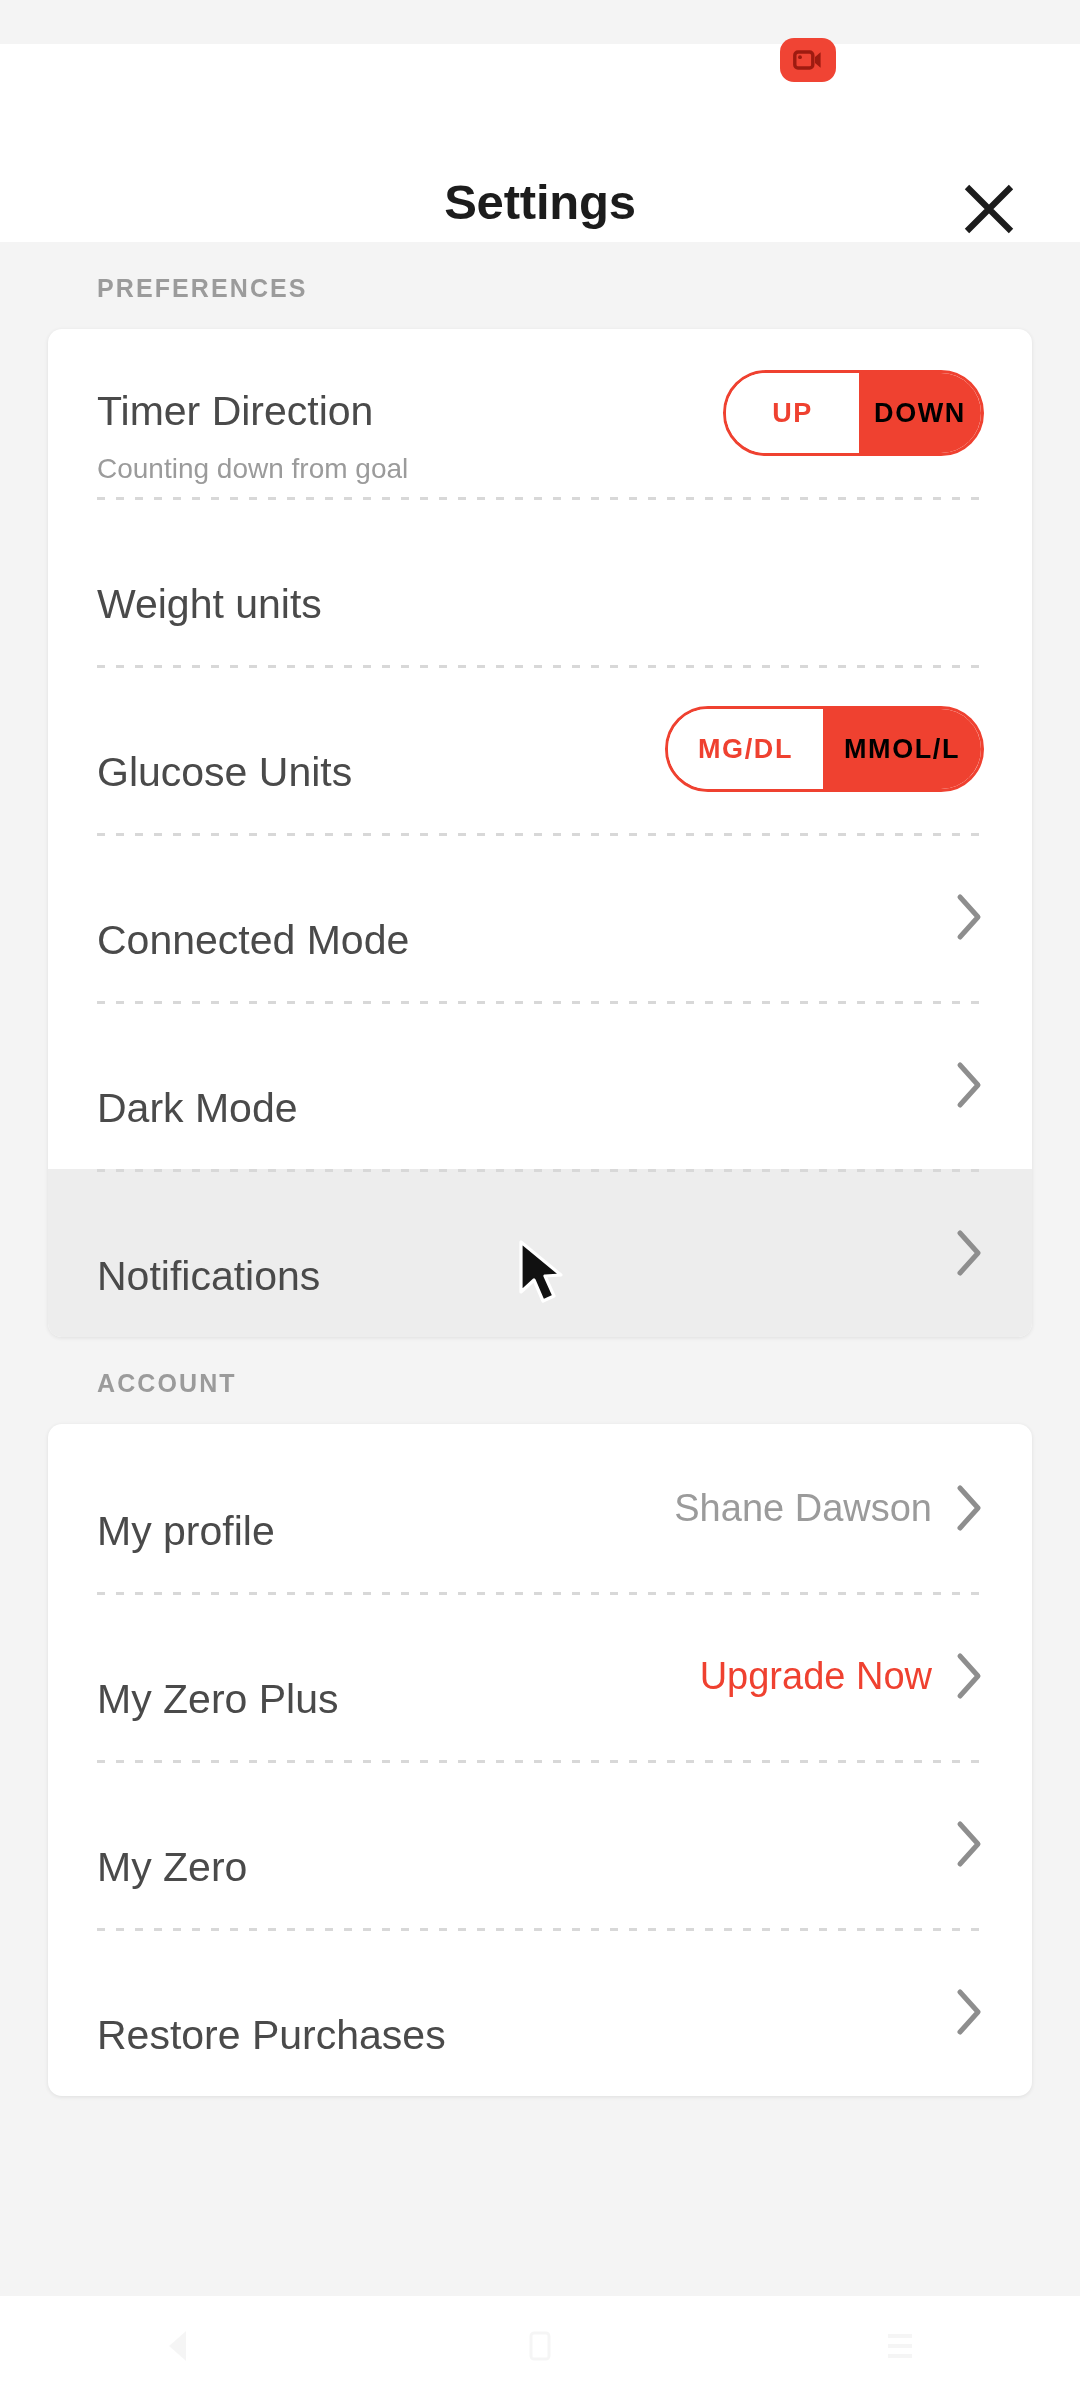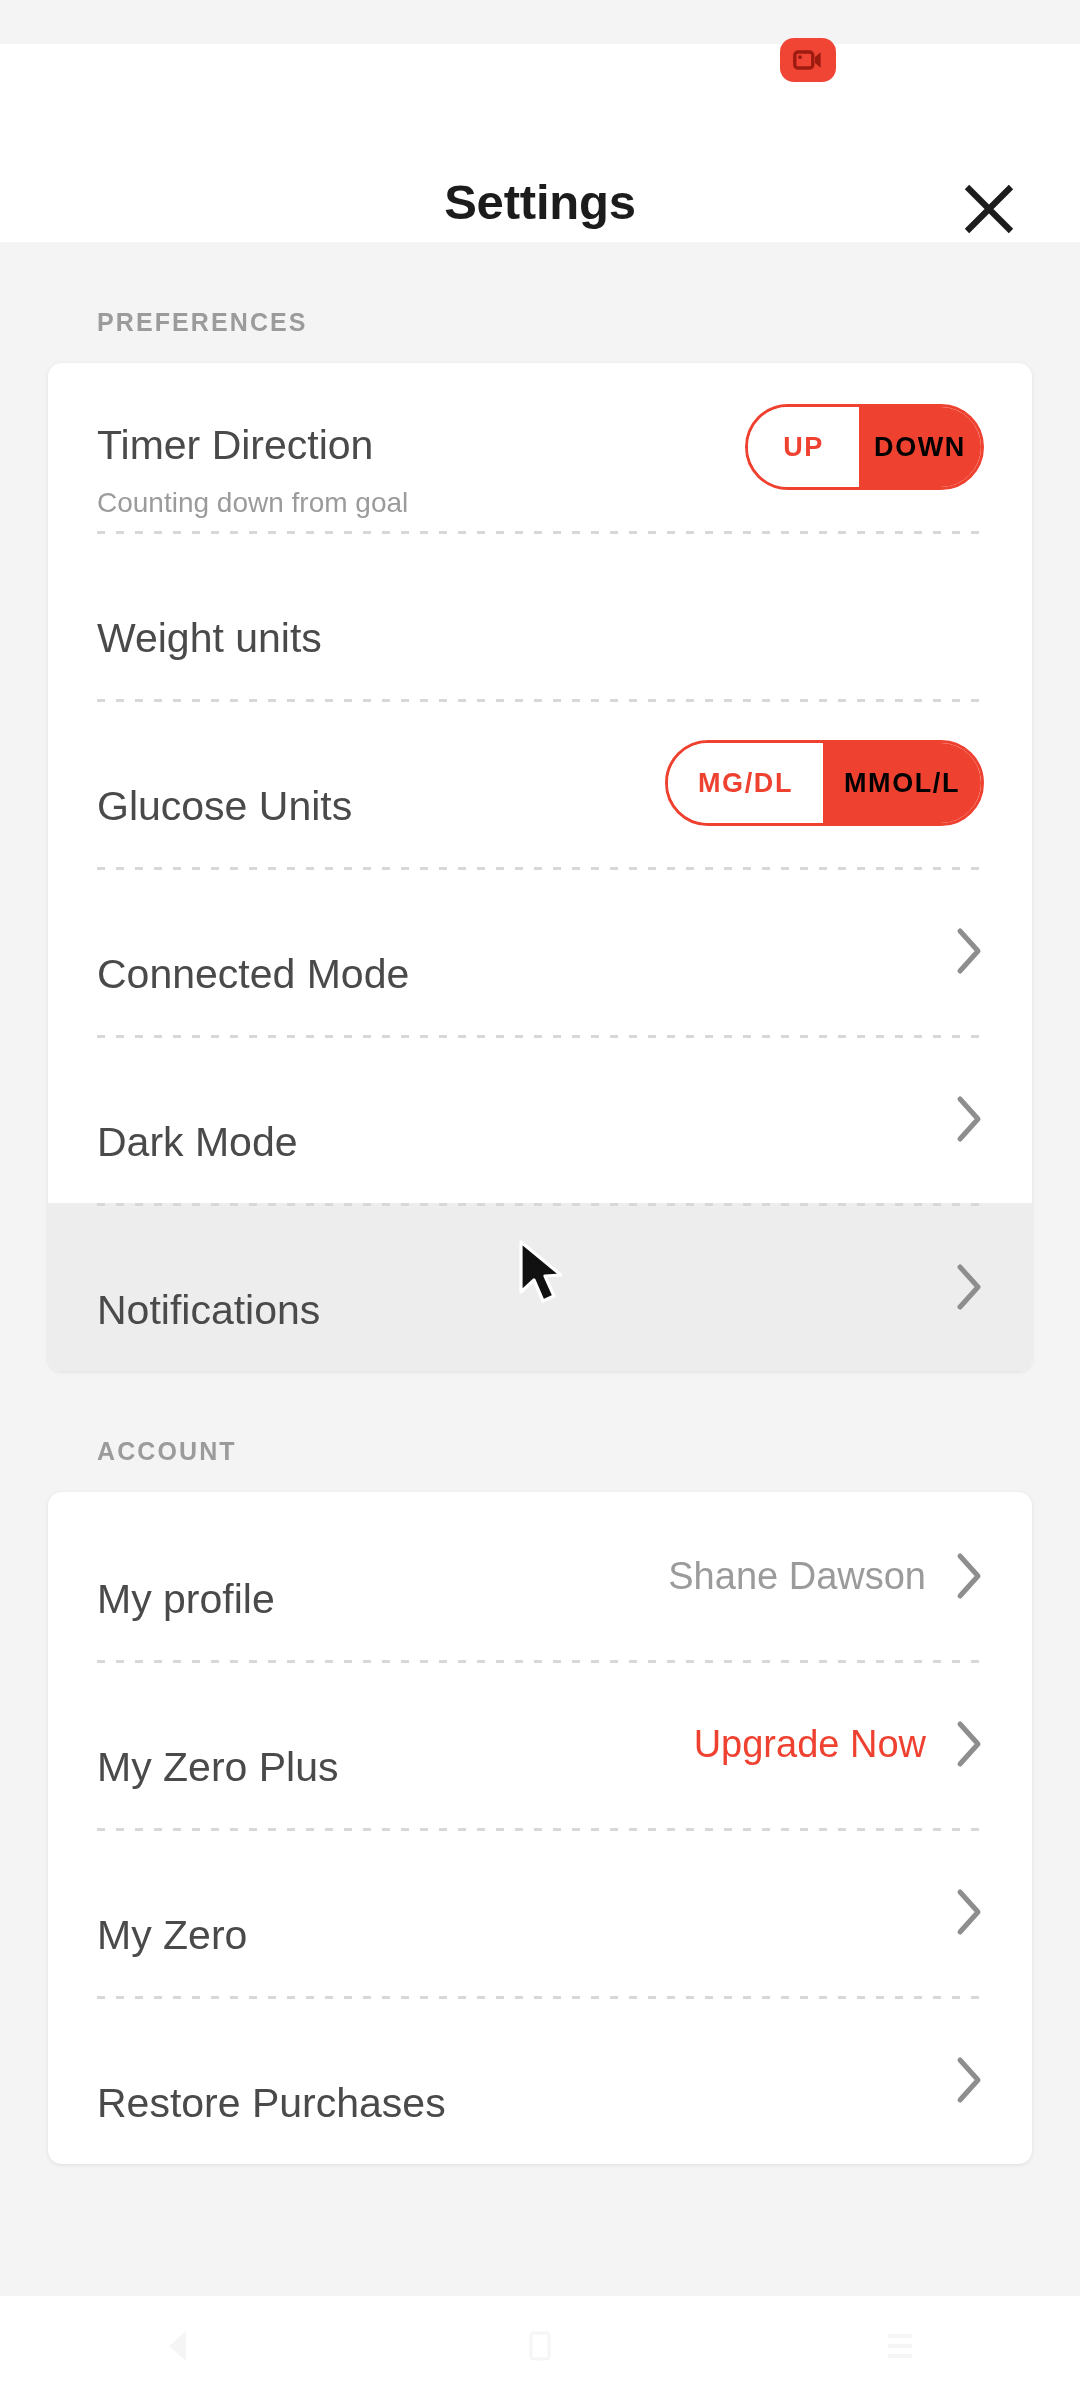--- a/index.html
+++ b/index.html
@@ -76,21 +76,21 @@
     background: #f4f4f4;
     padding: 0 48px;
   }
 
   .section-label {
     font-size: 25px;
     font-weight: bold;
     color: #9b9b9b;
     letter-spacing: 2.1px;
     padding-left: 49px;
-    margin-top: 66px;
+    margin-top: 32px;
     margin-bottom: 26px;
   }
 
   .card {
     background: #ffffff;
     border-radius: 14px;
     box-shadow: 0 1px 4px rgba(0,0,0,0.09);
     overflow: hidden;
   }
 
@@ -126,21 +126,21 @@
   .row-sub {
     font-size: 28px;
     color: #9b9b9b;
     margin-top: 19px;
   }
 
   .row-right { display: flex; align-items: center; }
   .row-value {
     font-size: 38px;
     color: #9b9b9b;
-    margin-right: 30px;
+    margin-right: 24px;
   }
   .row-value.accent { color: #ef4130; }
 
   .chevron { display: block; }
 
   
   .toggle {
     display: flex;
     border: 3px solid #ef4130;
     border-radius: 999px;
@@ -155,21 +155,21 @@
     font-weight: bold;
     letter-spacing: 1.6px;
     cursor: pointer;
     color: #ef4130;
     background: #ffffff;
   }
   .seg.active {
     background: #ef4130;
     color: #000000;
   }
-  .toggle-updown .seg { width: 111px; }
+  .toggle-updown .seg { width: 133px; }
   .toggle-updown .seg:last-child { width: 122px; }
   .toggle-kglb .seg { width: 119px; }
   .toggle-mgmmol .seg:first-child { width: 155px; }
   .toggle-mgmmol .seg:last-child { width: 158px; }
 
   
   .cursor {
     position: absolute;
     left: 515px;
     top: 1238px;

